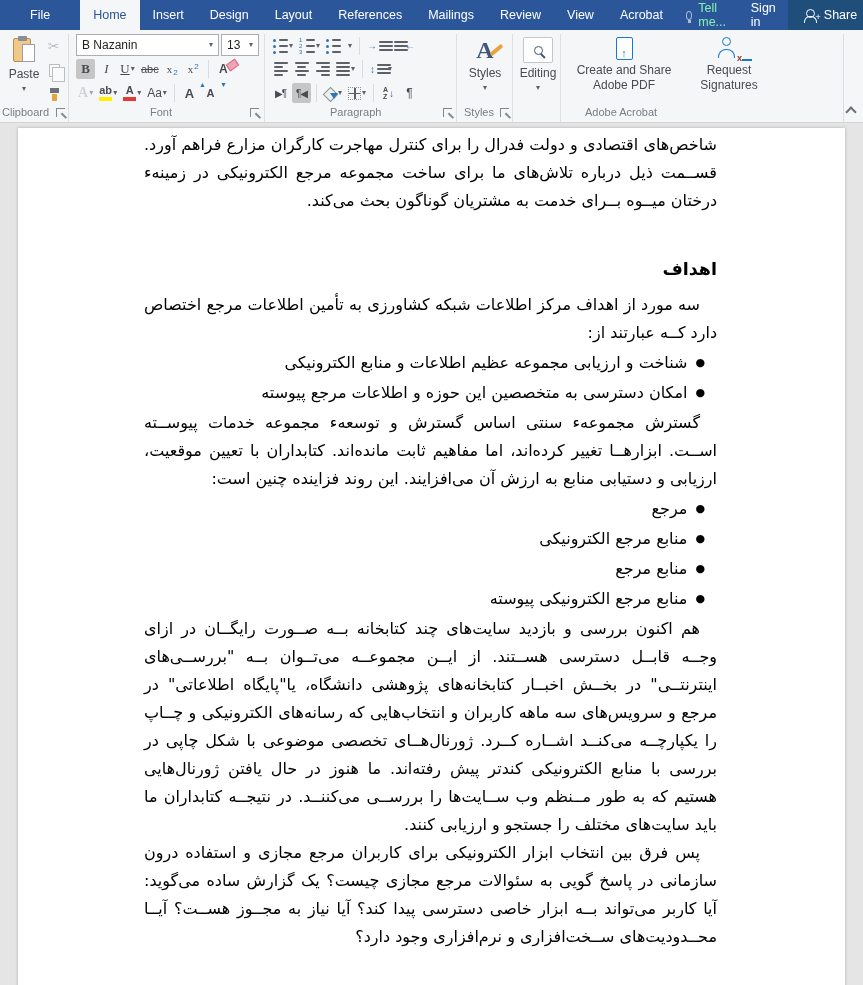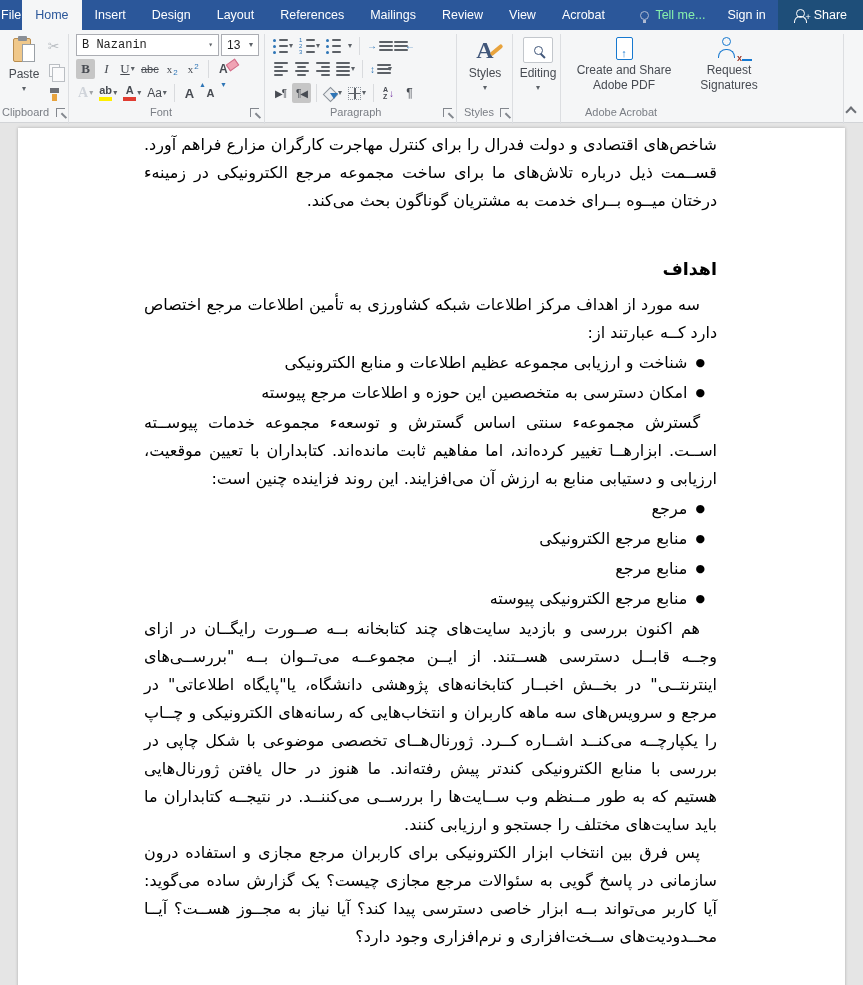--- a/index.html
+++ b/index.html
@@ -3,21 +3,21 @@
 <meta charset="utf-8">
 <style>
   * { margin:0; padding:0; box-sizing:border-box; }
   html,body { width:863px; height:985px; overflow:hidden; }
   body { position:relative; font-family:"Liberation Sans",sans-serif; background:#e5e5e5; }
 
   
   .tabbar { position:absolute; top:0; left:0; right:0; height:30px; background:#2b579a;
             display:flex; align-items:stretch; color:#fff; font-size:12.5px; }
   .tab { display:flex; align-items:center; padding:0 13px; cursor:default; white-space:nowrap; }
-  .tab-file { padding:0 1px; }
+  .tab-file { padding:0 30px; }
   .tab.active { background:#f5f6f7; color:#2b579a; }
   .tabbar-right { margin-left:auto; display:flex; align-items:stretch; }
   .tellme { display:flex; align-items:center; gap:6px; padding:0 10px; color:#86efac; }
   .signin { display:flex; align-items:center; padding:0 12px; }
   .share-panel { background:#1e4e79; display:flex; align-items:center; gap:7px; padding:0 16px; }
   .bulb { width:9px; height:9px; border:1.5px solid #aebad2; border-radius:50%; position:relative; }
   .bulb:after { content:""; position:absolute; left:1.5px; bottom:-4px; width:3px; height:3px; background:#aebad2; }
   .shper { position:relative; width:13px; height:13px; }
   .shper:before { content:""; position:absolute; left:2px; top:0; width:7px; height:7px; border:1.5px solid #fff; border-radius:50%; }
   .shper:after { content:""; position:absolute; left:0; bottom:-1px; width:11px; height:6px; border:1.5px solid #fff; border-bottom:none; border-radius:6px 6px 0 0; }
@@ -195,21 +195,21 @@
   </div>
   <div class="rrow" style="left:45px; top:54px;">
     <span class="rbtn">
         <span class="fmt"></span>
       </span>
   </div>
   <div class="grouplabel" style="left:2px;">Clipboard</div>
   <div class="launcher" style="left:56px;"></div>
   <div class="vsep" style="left:68px;"></div>
 
-  <div class="combo" style="left:76px; top:4px; width:143px;font-family:Liberation Mono, monospace;">
+  <div class="combo" style="left:76px; top:4px; width:143px;">
     <span>B Nazanin</span>
     <span class="da">▾</span>
   </div>
   <div class="combo" style="left:221px; top:4px; width:38px;">
     <span>13</span>
     <span class="da">▾</span>
   </div>
   <div class="rrow" style="left:76px; top:29px;">
     <span class="rbtn on">
         <span class="gB">B</span>

